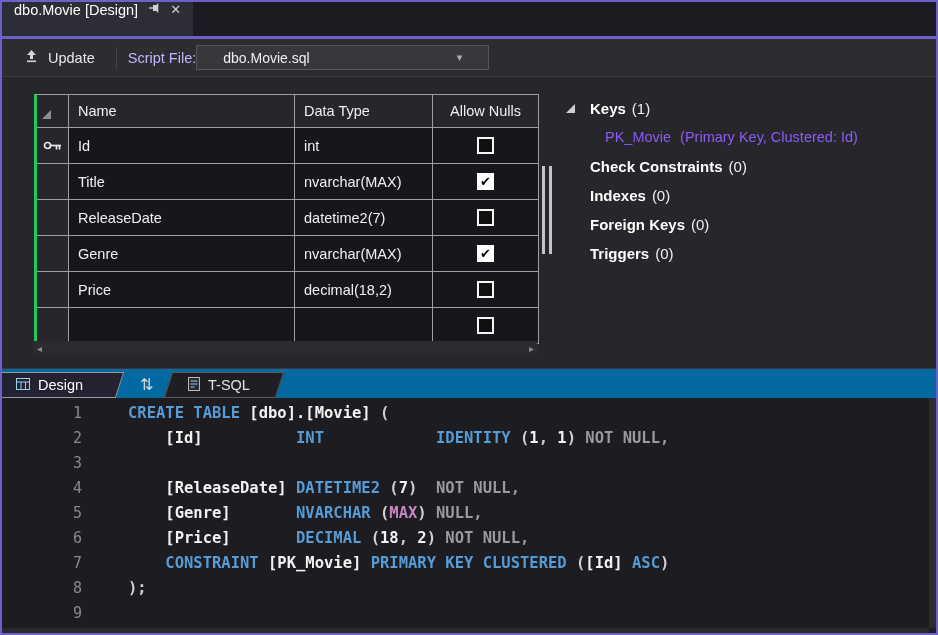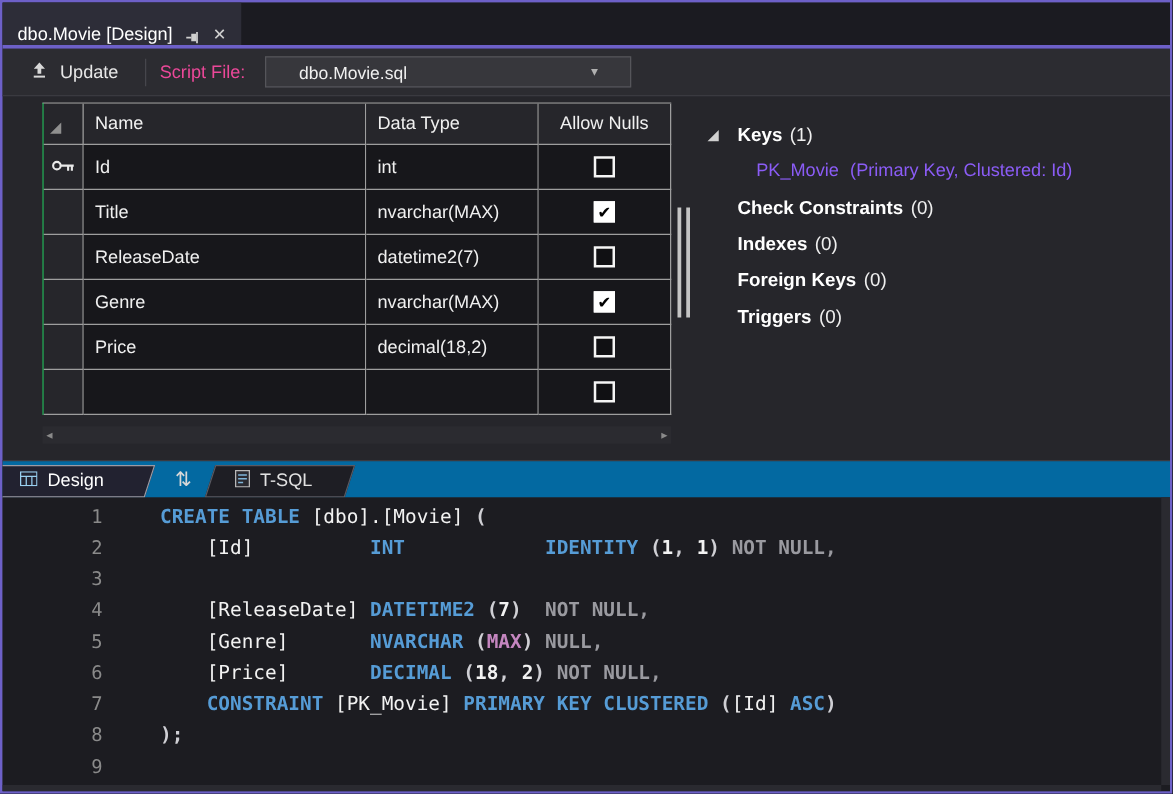--- a/index.html
+++ b/index.html
@@ -2,34 +2,34 @@
 <html><head>
 <meta charset="utf-8">
 <style>
   *{margin:0;padding:0;box-sizing:border-box}
   html,body{background:#0e0e10}
   body{width:938px;height:635px;font-family:"Liberation Sans","DejaVu Sans",sans-serif;}
   #app{position:relative;width:938px;height:635px;background:#26262b;border:2px solid #6d60c8;overflow:hidden}
 
   
   .tabbar{position:absolute;left:0;top:0;right:0;height:34px;background:#1b1b21;display:flex}
-  .doc-tab{height:34px;background:#2d2d38;color:#fff;display:flex;align-items:flex-end;padding:0 12px;font-size:14.5px;gap:10px}
+  .doc-tab{height:34px;background:#2d2d38;color:#fff;display:flex;align-items:flex-start;padding:0 12px;font-size:14.5px;gap:10px}
   .tab-ico{color:#cfcfcf;font-size:13px;display:flex;align-items:center}
   .accent-line{position:absolute;left:0;top:34px;right:0;height:3px;background:#6d60c8}
 
   
   .toolbar{position:absolute;left:0;top:37px;right:0;height:38px;background:#2c2c31;border-bottom:1px solid #3a3a40;display:flex;align-items:center;padding-left:12px}
   .update-btn{display:flex;align-items:center;gap:9px;color:#e8e8e8;font-size:14.5px;padding:0 10px;height:26px;cursor:default}
   .tsep{width:1px;height:22px;background:#46464c;margin:0 11px}
-  .sf-label{color:#ec4899;font-size:14.5px;margin-right:16px}
+  .sf-label{color:#c4b5fd;font-size:14.5px;margin-right:0}
   .combo{width:293px;height:25px;background:#37373c;border:1px solid #55555a;display:flex;align-items:center;justify-content:space-between;padding:0 26px;color:#f0f0f0;font-size:14px}
   .caret{color:#b0b0b0;font-size:11px}
 
   
-  .grid{position:absolute;left:32px;top:80px;border-top:1px solid #9e9e9e;border-left:1px solid #22c55e}
+  .grid{position:absolute;left:32px;top:92px;border-top:1px solid #9e9e9e;border-left:3px solid #22c55e}
   .grow{display:flex}
   .cell{border-right:1px solid #9e9e9e;border-bottom:1px solid #9e9e9e;color:#f0f0f0;font-size:14.5px;display:flex;align-items:center;padding-left:9px;background:#17171b;height:36px}
   .hdr .cell{background:#26262b;height:33px}
   .rh{width:32px;padding-left:0;justify-content:center;background:#26262b}
   .c-name{width:226px}
   .c-type{width:138px}
   .c-null{width:106px;justify-content:center;padding-left:0}
   .corner{position:relative}
   .corner::after{content:"";position:absolute;left:5px;bottom:8px;border-left:9px solid transparent;border-bottom:9px solid #8f8f8f}
   .cb{width:17px;height:17px;border:2px solid #f5f5f5;background:#101013;display:flex;align-items:center;justify-content:center;font-size:13px;font-weight:700;color:#000}
@@ -58,21 +58,21 @@
   #tab-tsql{left:166px;width:112px}
   #tab-tsql .content{padding-left:20px;color:#e2e2e2}
   .swap{position:absolute;left:138px;top:3px;height:26px;line-height:26px;color:#d8d8d8;font-size:16px}
 
   
   .codepane{position:absolute;left:0;top:396px;right:0;bottom:0;background:#1c1c21;padding-top:3px;font-family:"DejaVu Sans Mono","Liberation Mono",monospace}
   .code-line{display:flex;line-height:25px;font-size:15.5px;font-weight:600}
   .ln{width:80px;text-align:right;color:#8a8a8a;font-weight:400;font-size:15px;flex:none}
   .ct{margin-left:46px;white-space:pre}
   .k{color:#569cd6}
-  .i{color:#f2f2f2;font-weight:400}
+  .i{color:#f2f2f2;font-weight:700}
   .n{color:#f2f2f2;font-weight:700}
   .g{color:#9a9aa0}
   .p{color:#cfcfd4}
   .m{color:#c586c0;font-weight:700}
   .code-vscroll{position:absolute;right:0;top:396px;width:7px;bottom:5px;background:#2a2a30}
   .code-hscroll{position:absolute;left:0;right:7px;bottom:0;height:5px;background:#2a2a30}
 </style>
 </head>
 <body>
 

